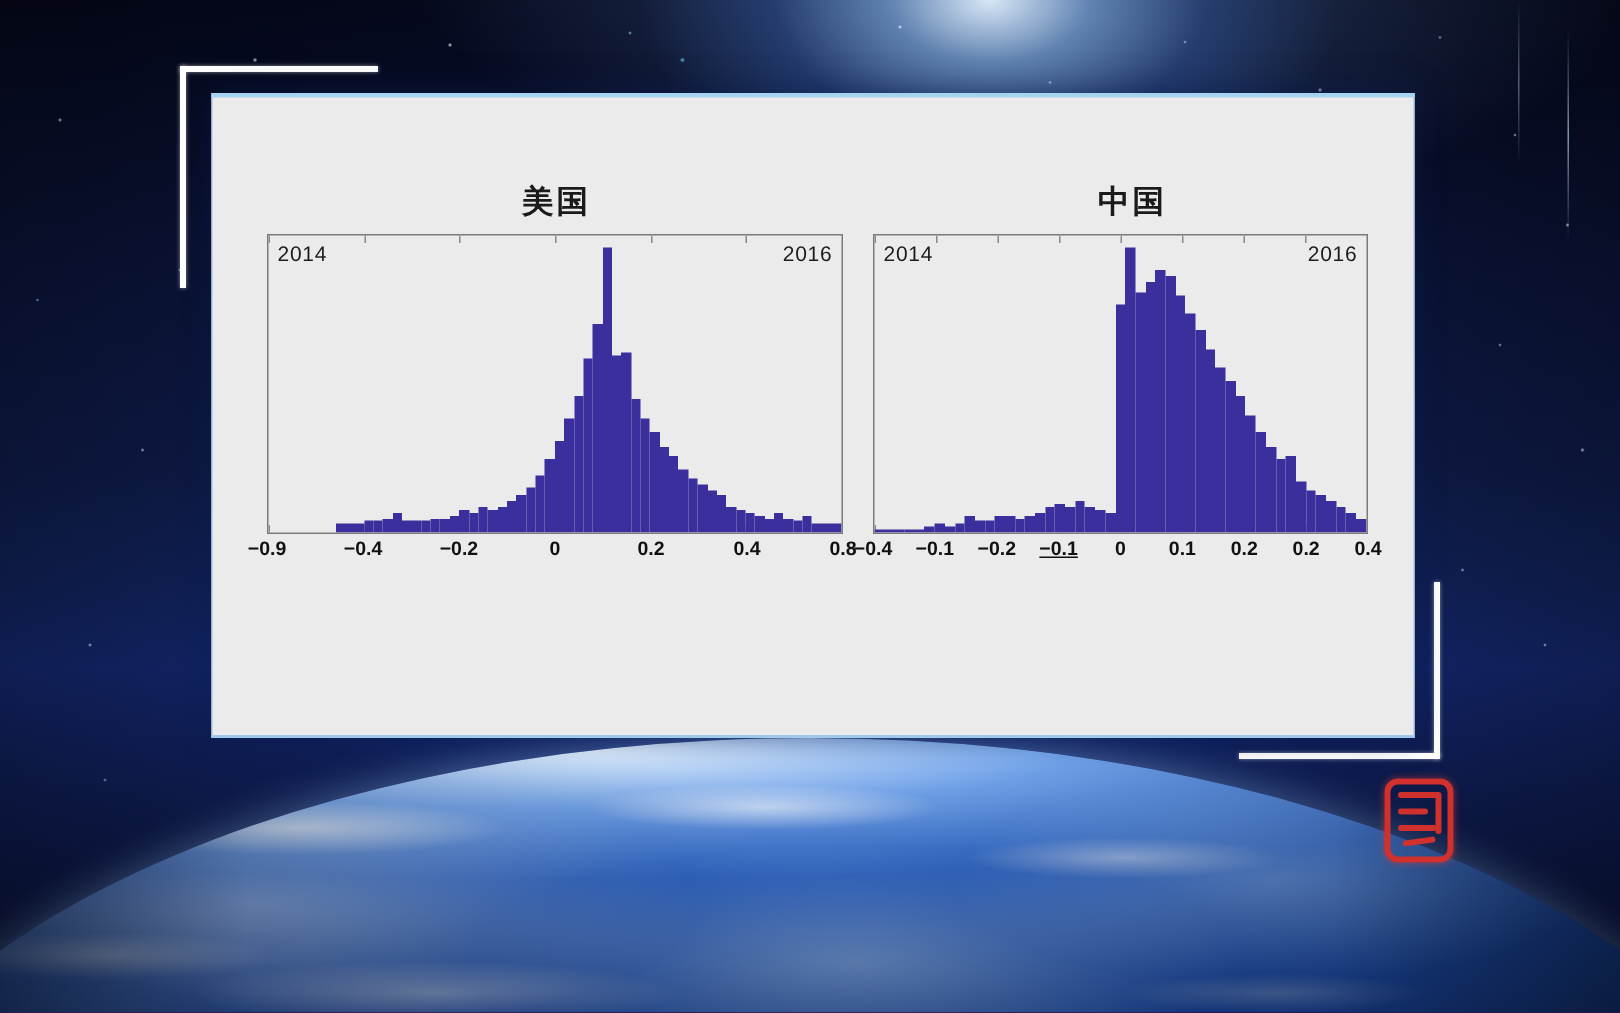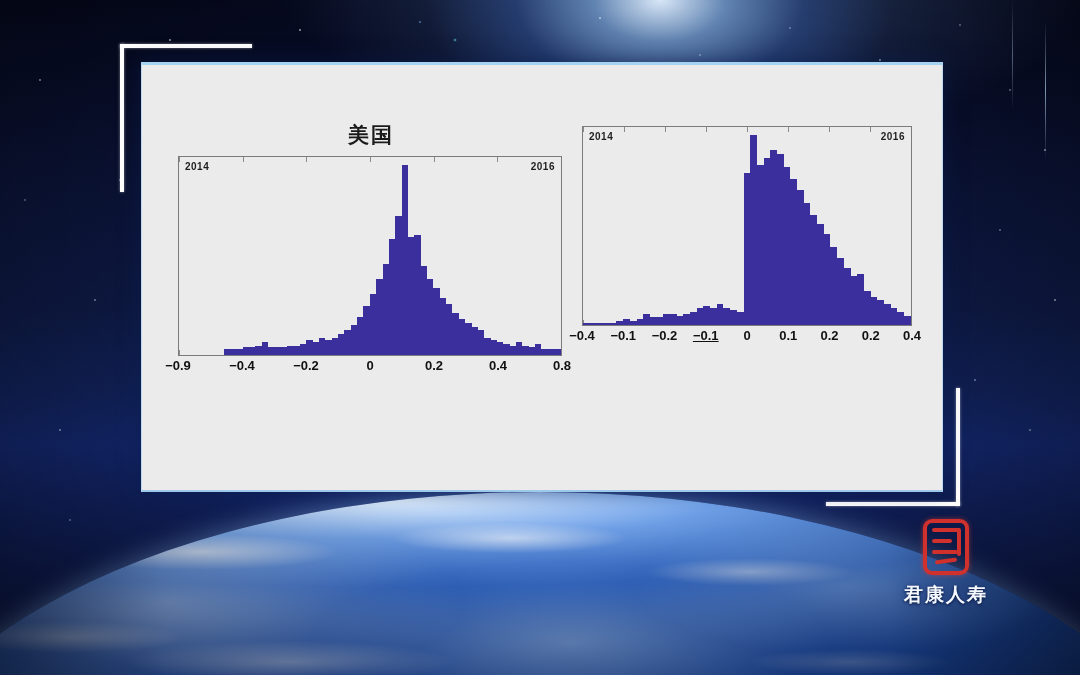--- a/index.html
+++ b/index.html
@@ -110,21 +110,21 @@
   .plot-wrap{position:relative;margin-top:6px;}
   #chart-us .plot-wrap{margin-left:24px;width:384px;}
   #chart-cn .plot-wrap{margin-left:8px;width:330px;}
 
   .plot-box{position:relative;height:200px;background:#ecebeb;
     border:1px solid #7b7b7b;box-sizing:border-box;overflow:hidden;}
   .ticks-top{position:absolute;left:0;top:0;width:100%;height:100%;}
   .ticks-top i{position:absolute;top:0;width:1px;height:5px;background:#8a8a8a;}
   .ticks-top i.b{top:auto;bottom:0;height:5px;}
 
-  .corner-year{position:absolute;top:4px;font-weight:bold;font-size:10px;
+  .corner-year{position:absolute;top:4px;font-weight:normal;font-size:14px;
     color:#1d1d1d;letter-spacing:.5px;z-index:3;}
   .corner-year.left{left:6px;}
   .corner-year.right{right:6px;}
 
   .bars{position:absolute;left:0;bottom:0;width:100%;height:100%;
     display:flex;align-items:flex-end;}
   .bars b{display:block;flex:1 1 auto;background:#3b2f9e;}
 
   .axis{position:relative;height:22px;margin-top:2px;}
   .axis u{position:absolute;top:0;transform:translateX(-50%);
@@ -272,20 +272,21 @@
               <u style="left: 33.3333%;">−0.2</u>
               <u style="left: 50%;">0</u>
               <u style="left: 66.6667%;">0.2</u>
               <u style="left: 83.3333%;">0.4</u>
               <u style="left: 100%;">0.8</u>
             </div>
         </div>
       </div>
 
       <div class="chart-block" id="chart-cn">
+        <div class="chart-title">中国</div>
         <div class="plot-wrap">
           <div class="plot-box">
             <div class="corner-year left">2014</div>
             <div class="corner-year right">2016</div>
             <div class="ticks-top" id="ticks-cn">
                 <i style="left: 0%;"></i>
                 <i class="b" style="left: 0%;"></i>
                 <i style="left: 12.5%;"></i>
                 <i class="b" style="left: 12.5%;"></i>
                 <i style="left: 25%;"></i>
@@ -375,16 +376,15 @@
 
   <div id="logo">
     <div class="logo-seal">
       <span class="outer"></span>
       <span class="bar1"></span>
       <span class="bar2"></span>
       <span class="bar3"></span>
       <span class="hook"></span>
       <span class="swash"></span>
     </div>
-    <div class="logo-word">君康人寿</div>
   </div>
 
 </div>
 
 </body></html>

